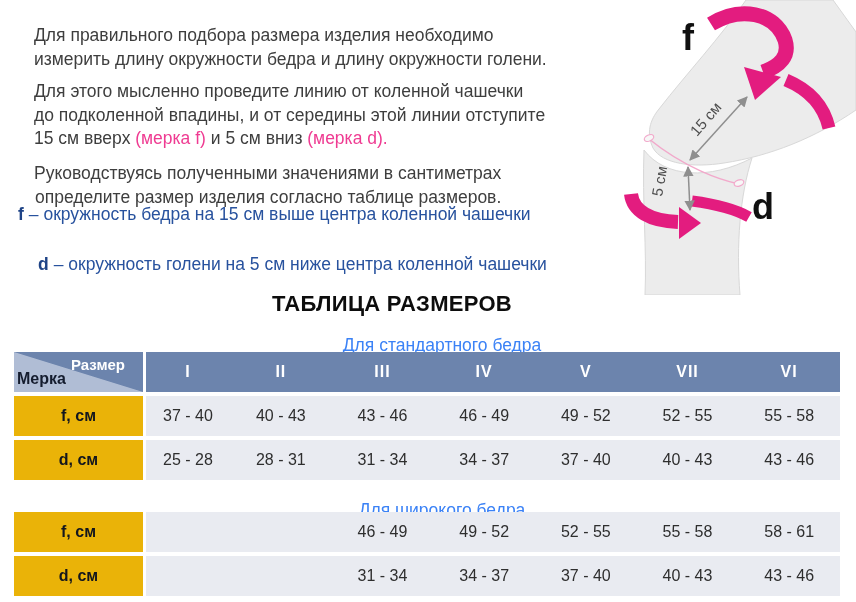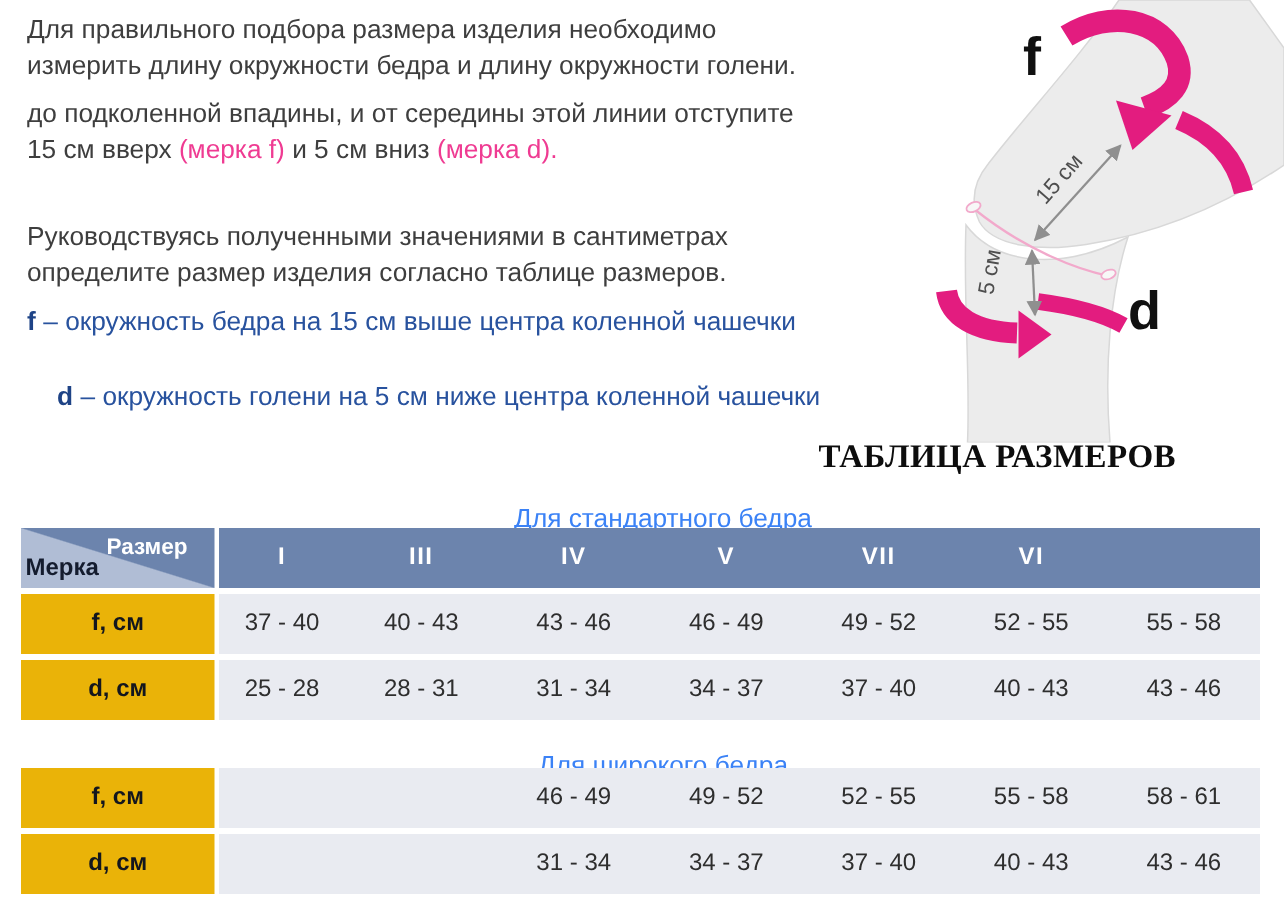--- a/index.html
+++ b/index.html
@@ -1,37 +1,37 @@
 <!DOCTYPE html>
 <html><head>
 <meta charset="utf-8">
 <style>
   html,body { margin:0; padding:0; background:#fff; }
   .page {
     position:relative; width:856px; height:602px; background:#ffffff;
     font-family:"Liberation Sans", sans-serif; overflow:hidden;
   }
   
-  .para { position:absolute; left:18px; margin:0; font-size:17.5px; line-height:23.5px; color:#3e3e3e; }
+  .para { position:absolute; left:18px; margin:16px; font-size:17.5px; line-height:23.5px; color:#3e3e3e; }
   .para span.line { display:block; }
   #p1 { top:8px; }
   #p2 { top:64px; }
-  #p3 { top:146px; }
+  #p3 { top:146px;text-align:right; }
   .pink { color:#ef3b92;text-align:right; }
   .legend { position:absolute; left:18px; margin:0; font-size:17.5px; color:#28529e; }
   #legend-f { top:204px; }
   #legend-d { top:254px;margin-left:20px; }
   .legend-letter { font-weight:bold; margin-right:5px; color:#1e4386; }
 
   
   .knee-illustration { position:absolute; left:600px; top:0; width:256px; height:295px; }
 
   
-  .tbl-title { position:absolute; top:291px; left:0; width:784px; text-align:right;
-    font-size:22px; font-weight:bold; color:#0d0d0d; margin:0; letter-spacing:0.3px;font-family:Liberation Serif, serif; }
+  .tbl-title { position:absolute; top:291px; left:0; width:784px; text-align:center;
+    font-size:22px; font-weight:bold; color:#0d0d0d; margin:0; letter-spacing:0.3px; }
   .tbl-subtitle { position:absolute; left:0; width:856px; text-align:center;
     font-size:17.5px; color:#3b82f6; margin:14px; }
   #subtitle-1 { top:321px; }
   #subtitle-2 { top:486px; }
 
   .size-table { position:absolute; left:14px; width:826px; }
   #table-standard { top:352px; }
   #table-wide { top:512px; }
 
   .trow { display:flex; height:40px; margin-bottom:4px;justify-content:flex-end; }
@@ -56,20 +56,21 @@
 <body>
 
 <div class="page">
 
   <p class="para" id="p1">
     <span class="line">Для правильного подбора размера изделия необходимо</span>
     <span class="line">измерить длину окружности бедра и длину окружности голени.</span>
   </p>
 
   <p class="para" id="p2">
+    <span class="line">Для этого мысленно проведите линию от коленной чашечки</span>
     <span class="line">до подколенной впадины, и от середины этой линии отступите</span>
     <span class="line"><span>15 см вверх </span><span class="pink">(мерка f)</span><span> и 5 см вниз </span><span class="pink">(мерка d).</span></span>
   </p>
 
   <p class="para" id="p3">
     <span class="line">Руководствуясь полученными значениями в сантиметрах</span>
     <span class="line">определите размер изделия согласно таблице размеров.</span>
   </p>
 
   <p class="legend" id="legend-f">
@@ -115,20 +116,21 @@
   <p class="tbl-subtitle" id="subtitle-1">Для стандартного бедра</p>
 
   <div class="size-table" id="table-standard">
     <div class="trow">
       <div class="corner">
         <span class="corner-top">Размер</span>
         <span class="corner-bottom">Мерка</span>
       </div>
       <div class="dstrip hstrip">
         <div class="hcell">I</div>
+        <div class="hcell">II</div>
         <div class="hcell">III</div>
         <div class="hcell">IV</div>
         <div class="hcell">V</div>
         <div class="hcell">VII</div>
         <div class="hcell">VI</div>
       </div>
     </div>
 
     <div class="trow">
       <div class="lcell">f, см</div>

